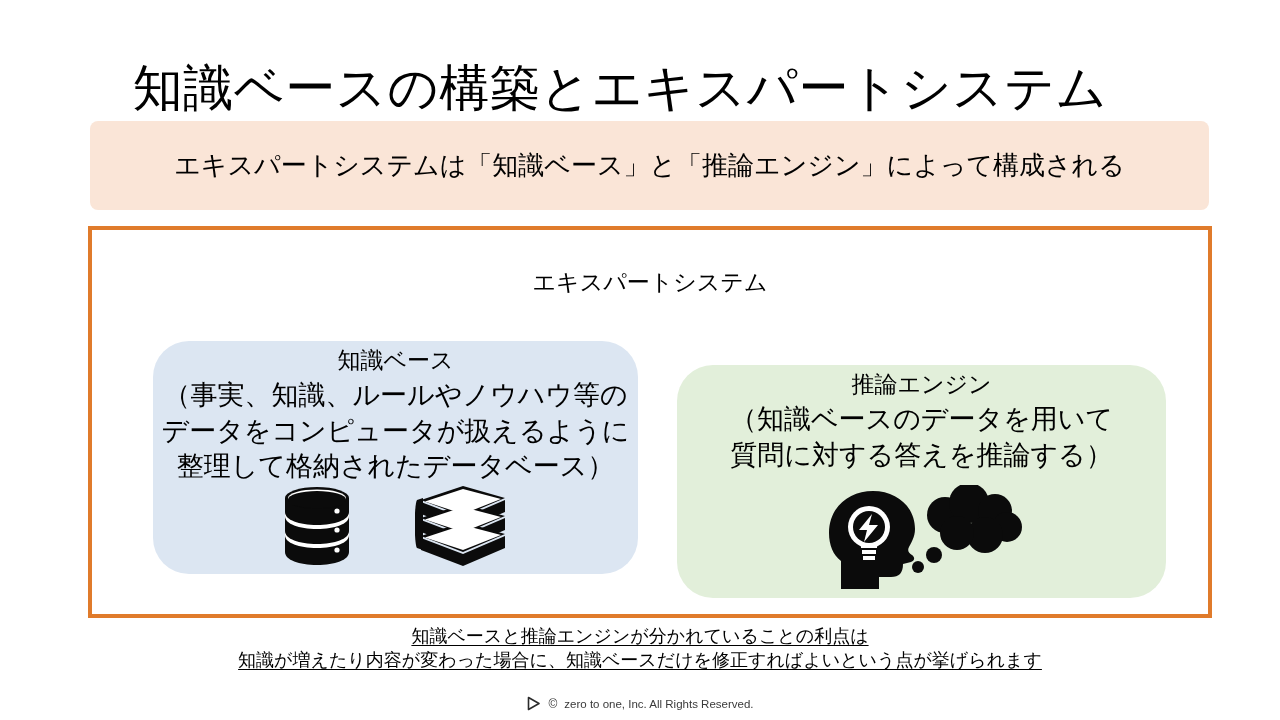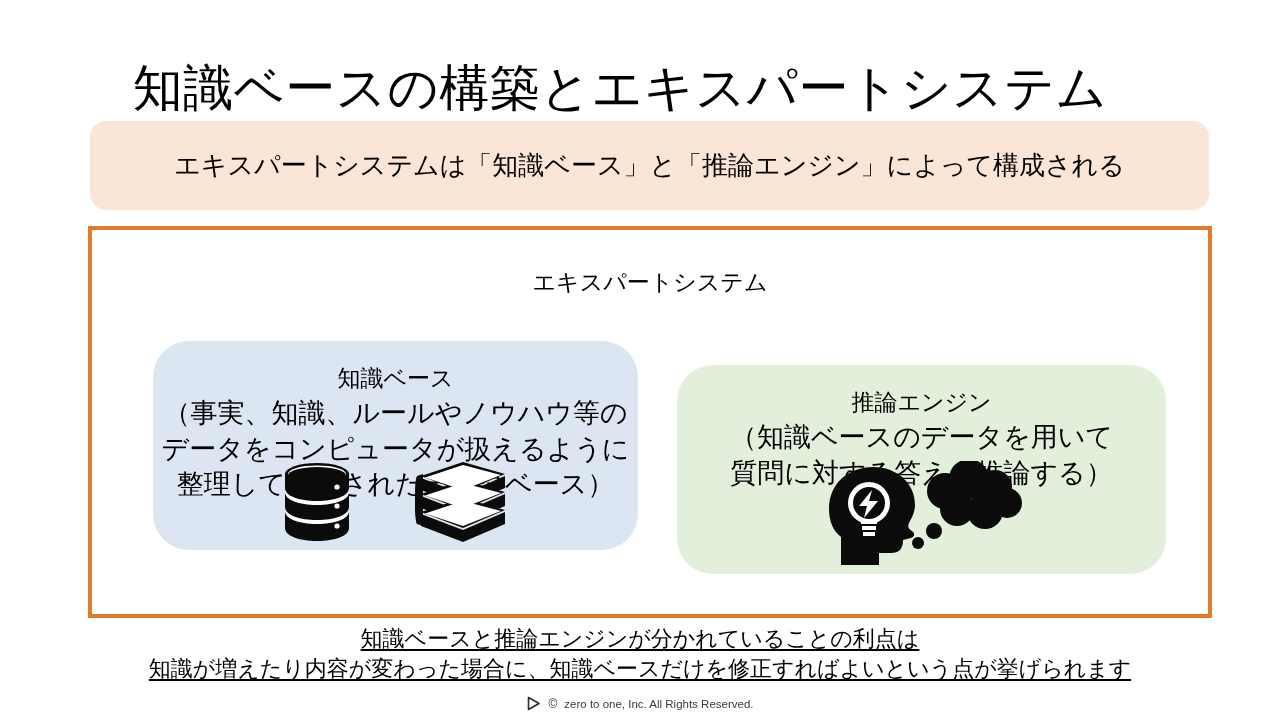--- a/index.html
+++ b/index.html
@@ -31,21 +31,21 @@
   }
 
   
   .subtitle-banner {
     position: absolute;
     left: 90px;
     top: 121px;
     width: 1119px;
     height: 89px;
     background: #FAE5D7;
-    border-radius: 16px;
+    border-radius: 8px;
     display: flex;
     align-items: center;
     justify-content: center;
   }
   .subtitle-banner-text {
     font-size: 26px;
     line-height: 1.3;
     white-space: nowrap;
   }
 
@@ -68,24 +68,24 @@
     text-align: center;
     font-size: 23px;
     line-height: 1.42;
     margin-top: 20px;
   }
 
   
   .component-card {
     position: absolute;
     top: 111px;
-    height: 209px;
+    height: 233px;
     border-radius: 36px;
     box-sizing: border-box;
-    padding-top: 22px;
+    padding-top: 4px;
   }
   .card-knowledge-base {
     left: 61px;
     width: 485px;
     background: #DCE6F2;
   }
   .card-inference-engine {
     left: 585px;
     width: 489px;
     background: #E2EFDA;
@@ -124,21 +124,21 @@
   
   .conclusion {
     position: absolute;
     left: 0;
     top: 624px;
     width: 1280px;
     text-align: center;
   }
   .conclusion-line {
     display: block;
-    font-size: 22px;
+    font-size: 18px;
     line-height: 1.36;
     text-decoration: underline;
     text-underline-offset: 3px;
     white-space: nowrap;
   }
 
   
   .footer {
     position: absolute;
     left: 0;

